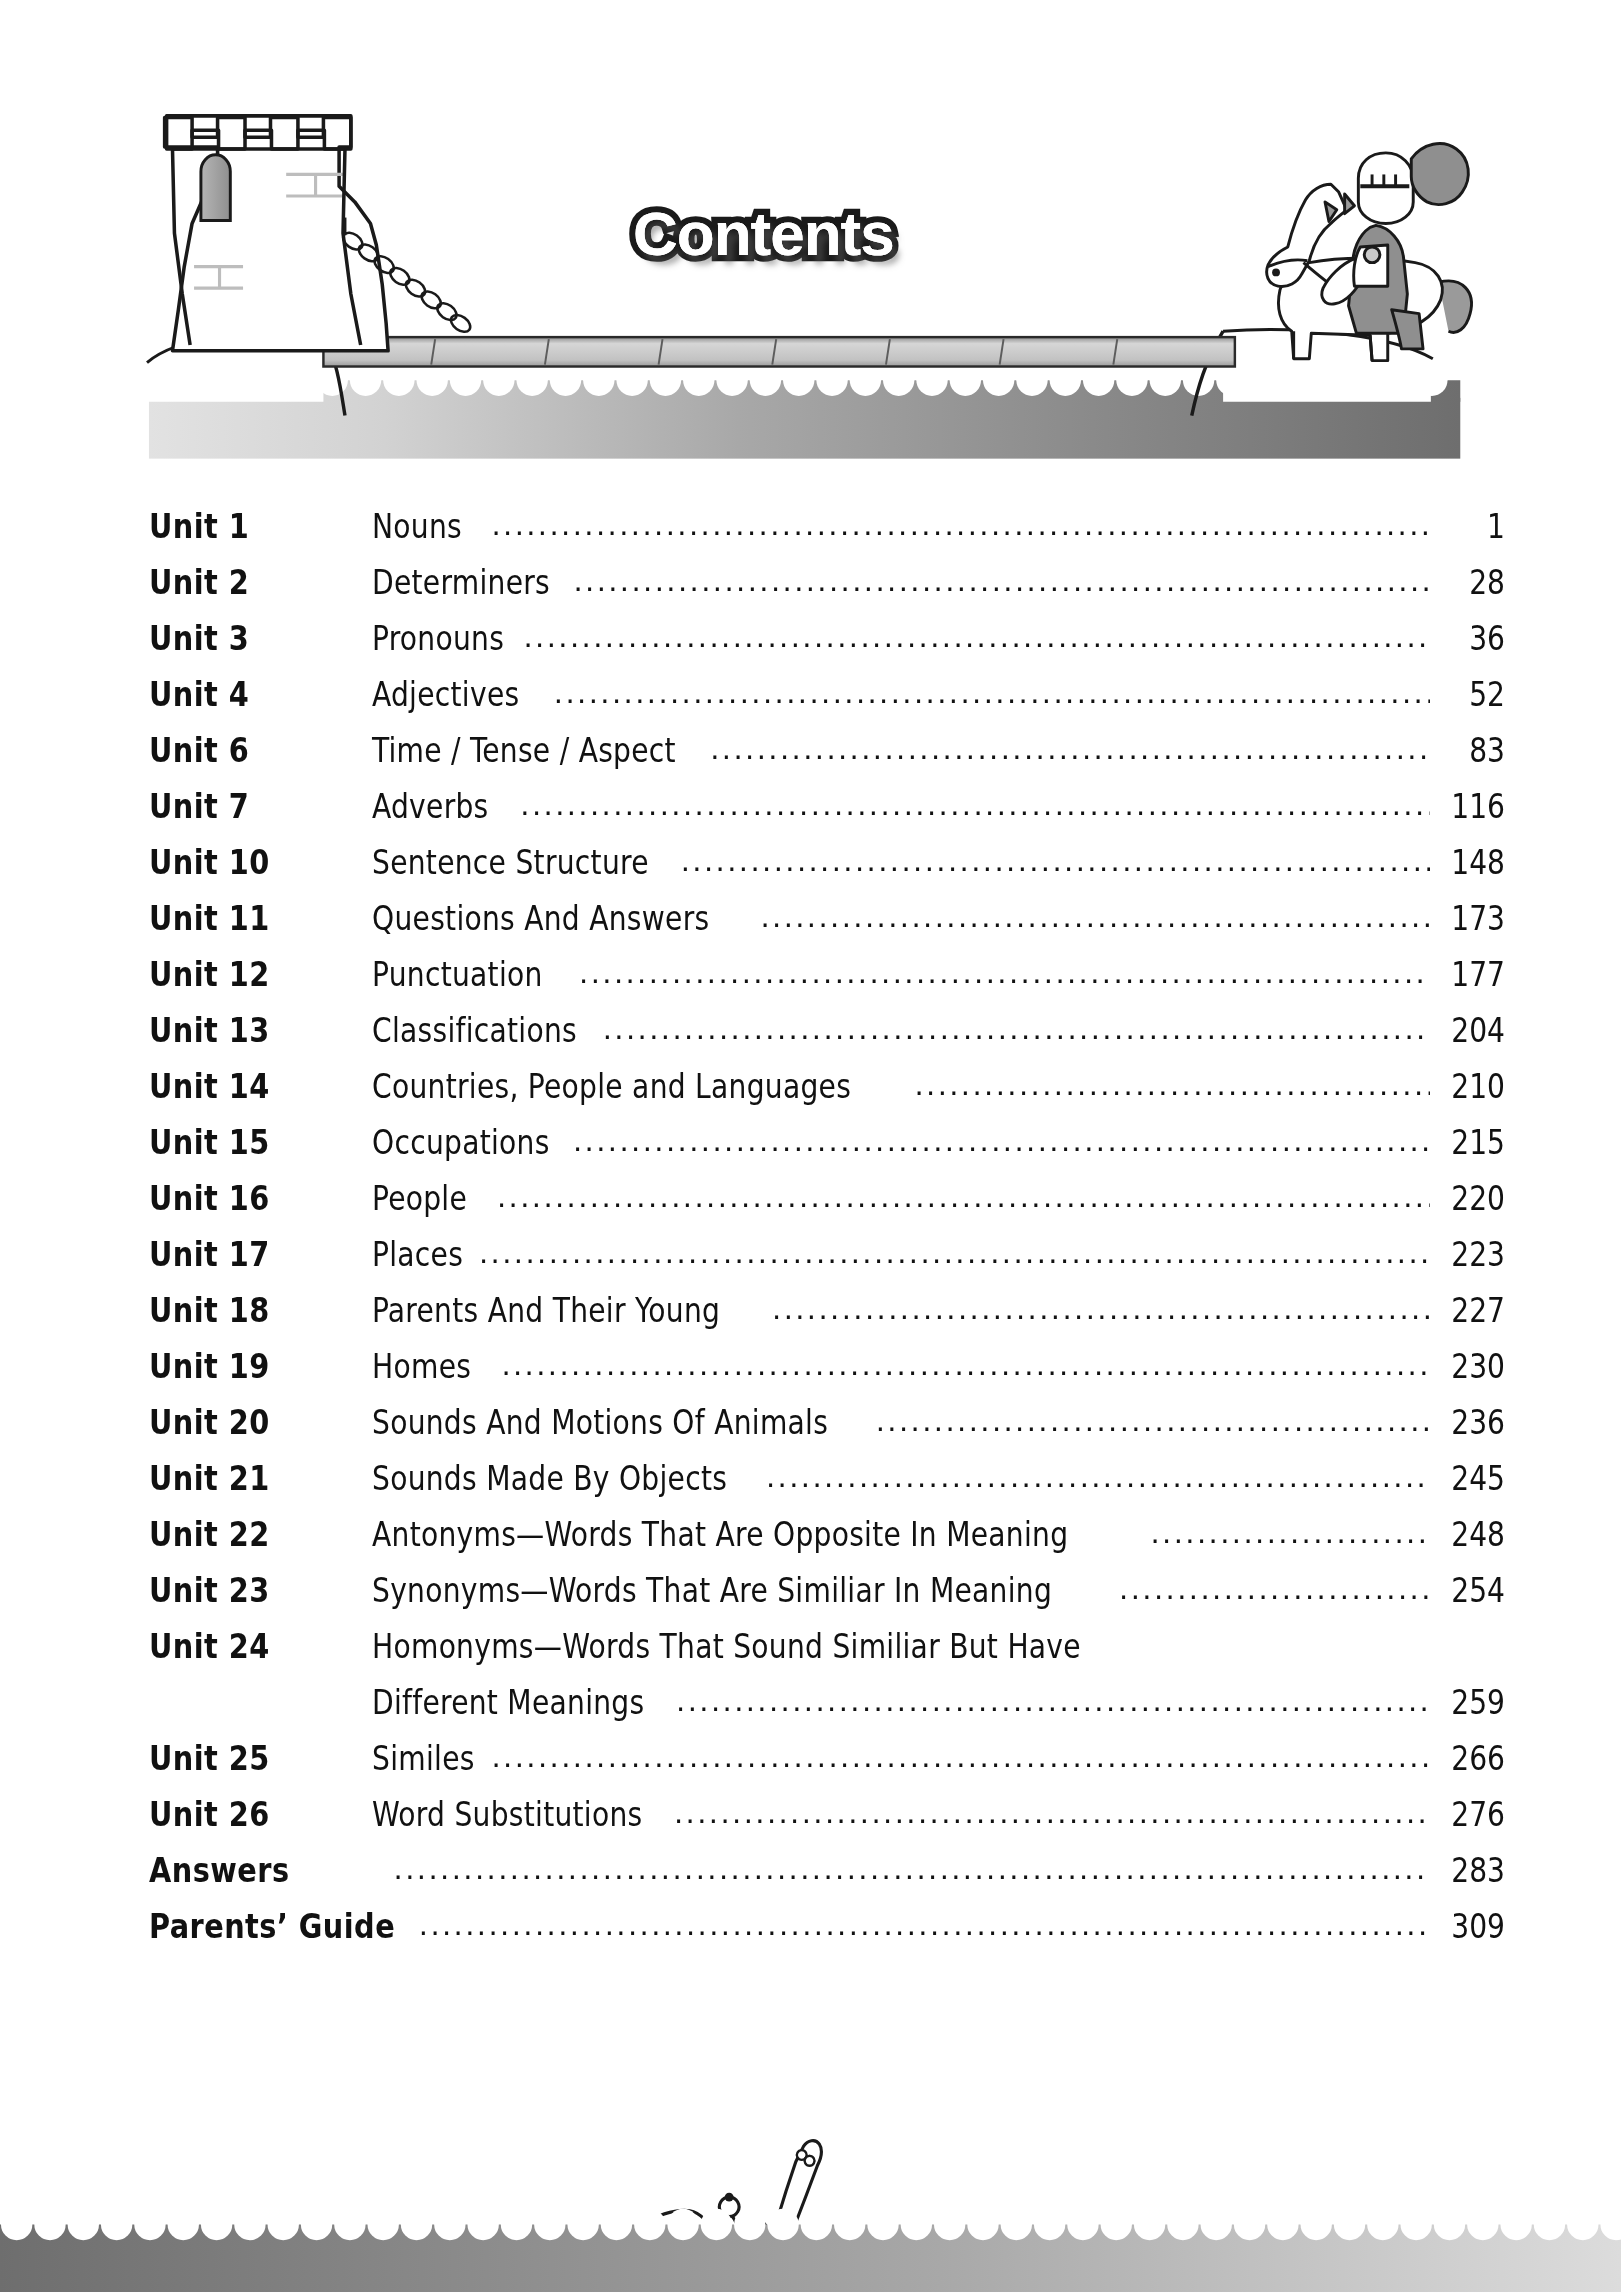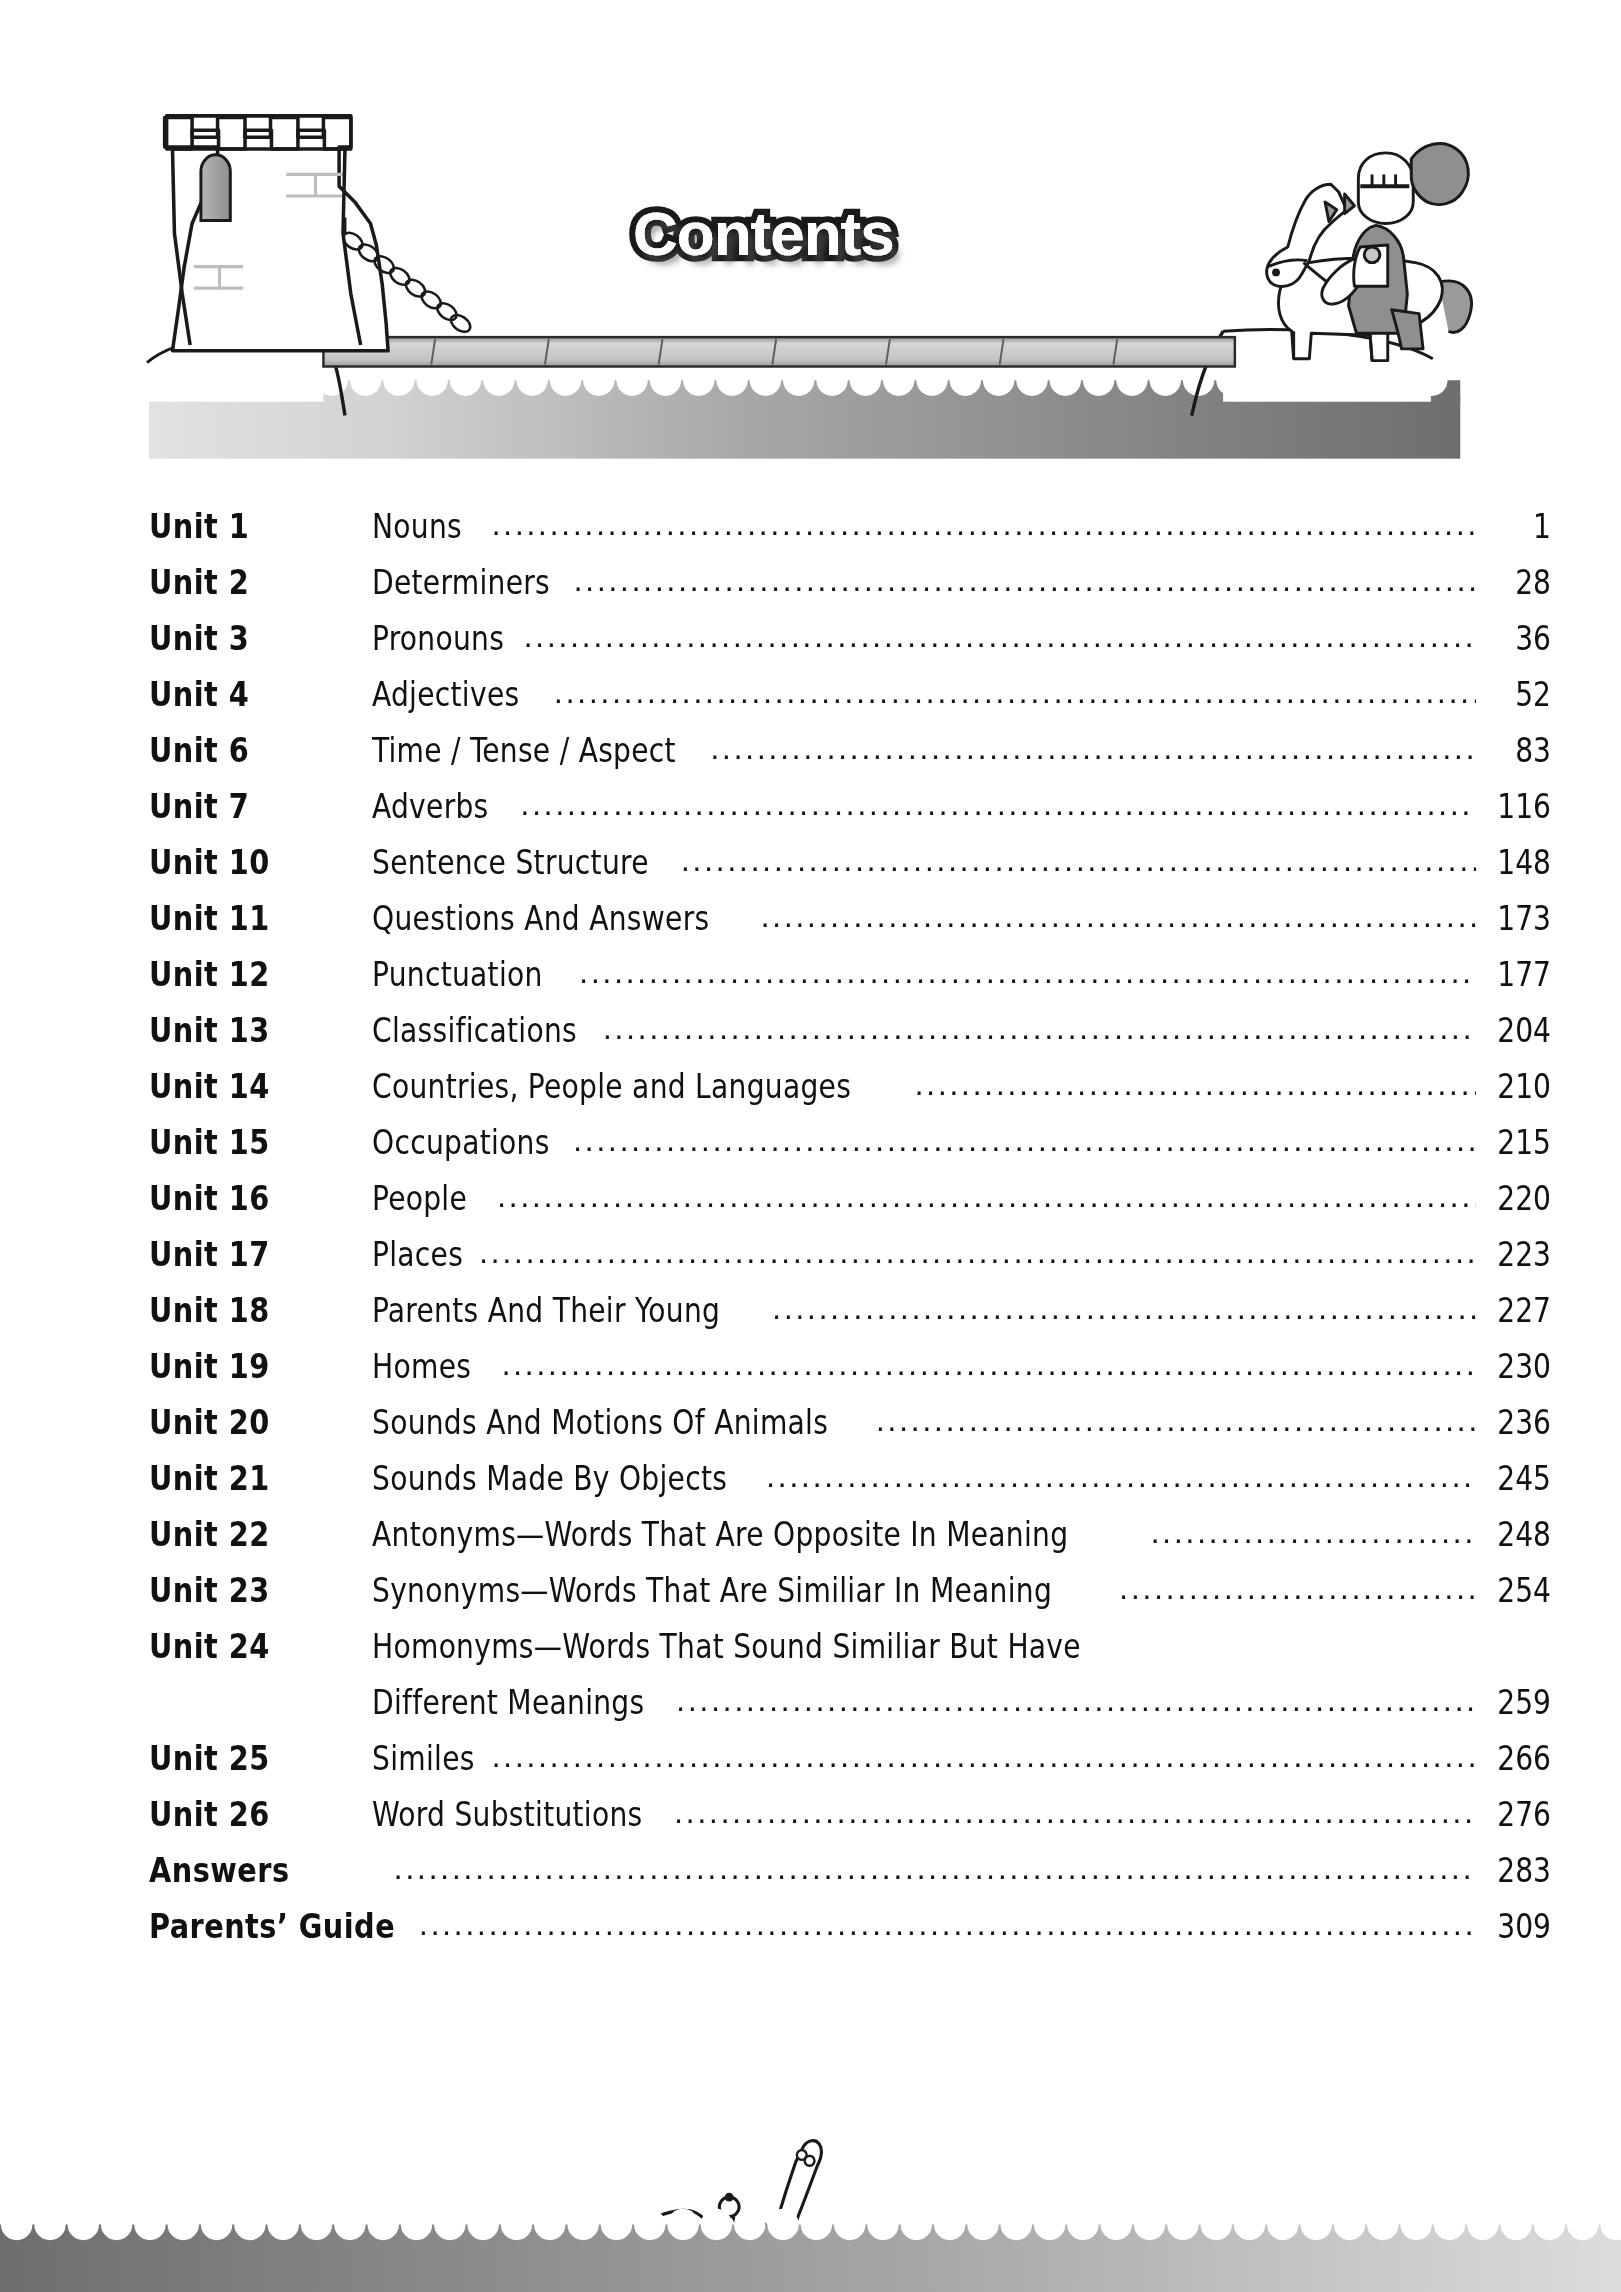--- a/index.html
+++ b/index.html
@@ -69,21 +69,21 @@
     position: absolute;
     left: 0;
     top: 506px;
     width: 1621px;
   }
   .toc-row {
     display: flex;
     align-items: baseline;
     height: 56px;
     padding-left: 149px;
-    padding-right: 70px;
+    padding-right: 116px;
     box-sizing: border-box;
   }
   .toc-unit {
     flex: 0 0 223px;
     font-family: "DejaVu Sans Condensed", "DejaVu Sans", sans-serif;
     font-weight: bold;
     font-size: 34px;
     color: #111111;
     letter-spacing: 0.5px;
     white-space: nowrap;

